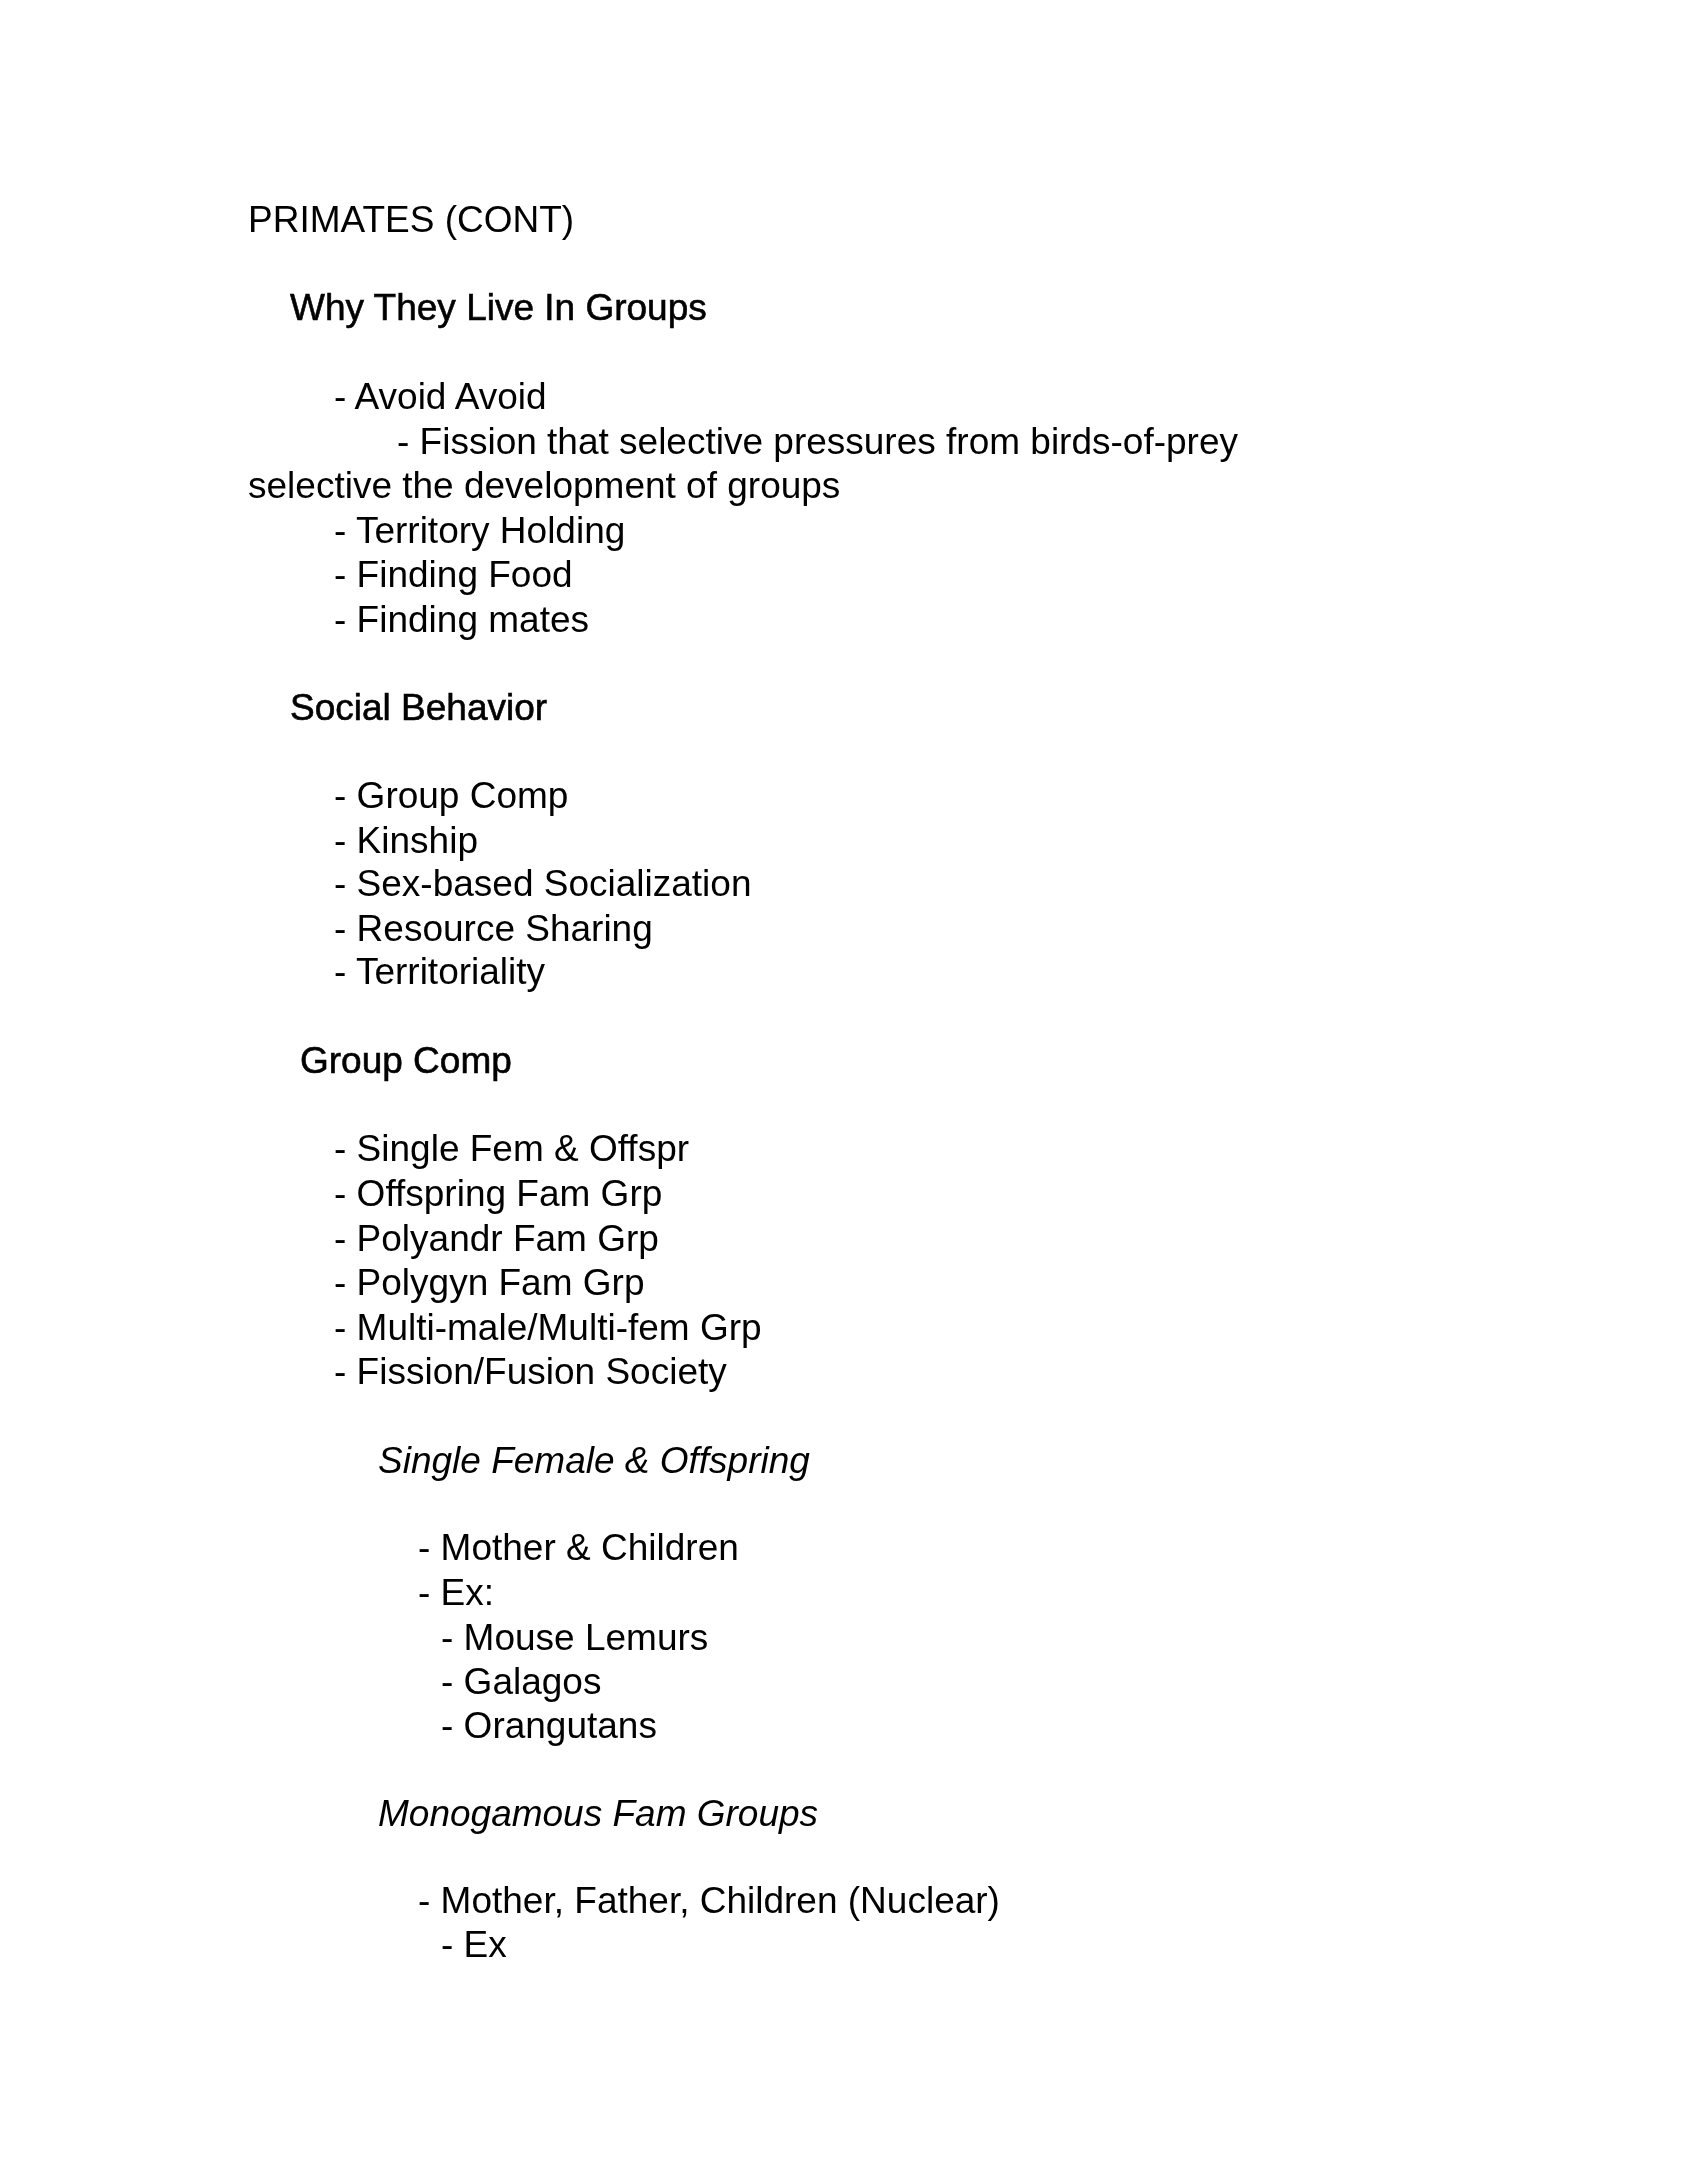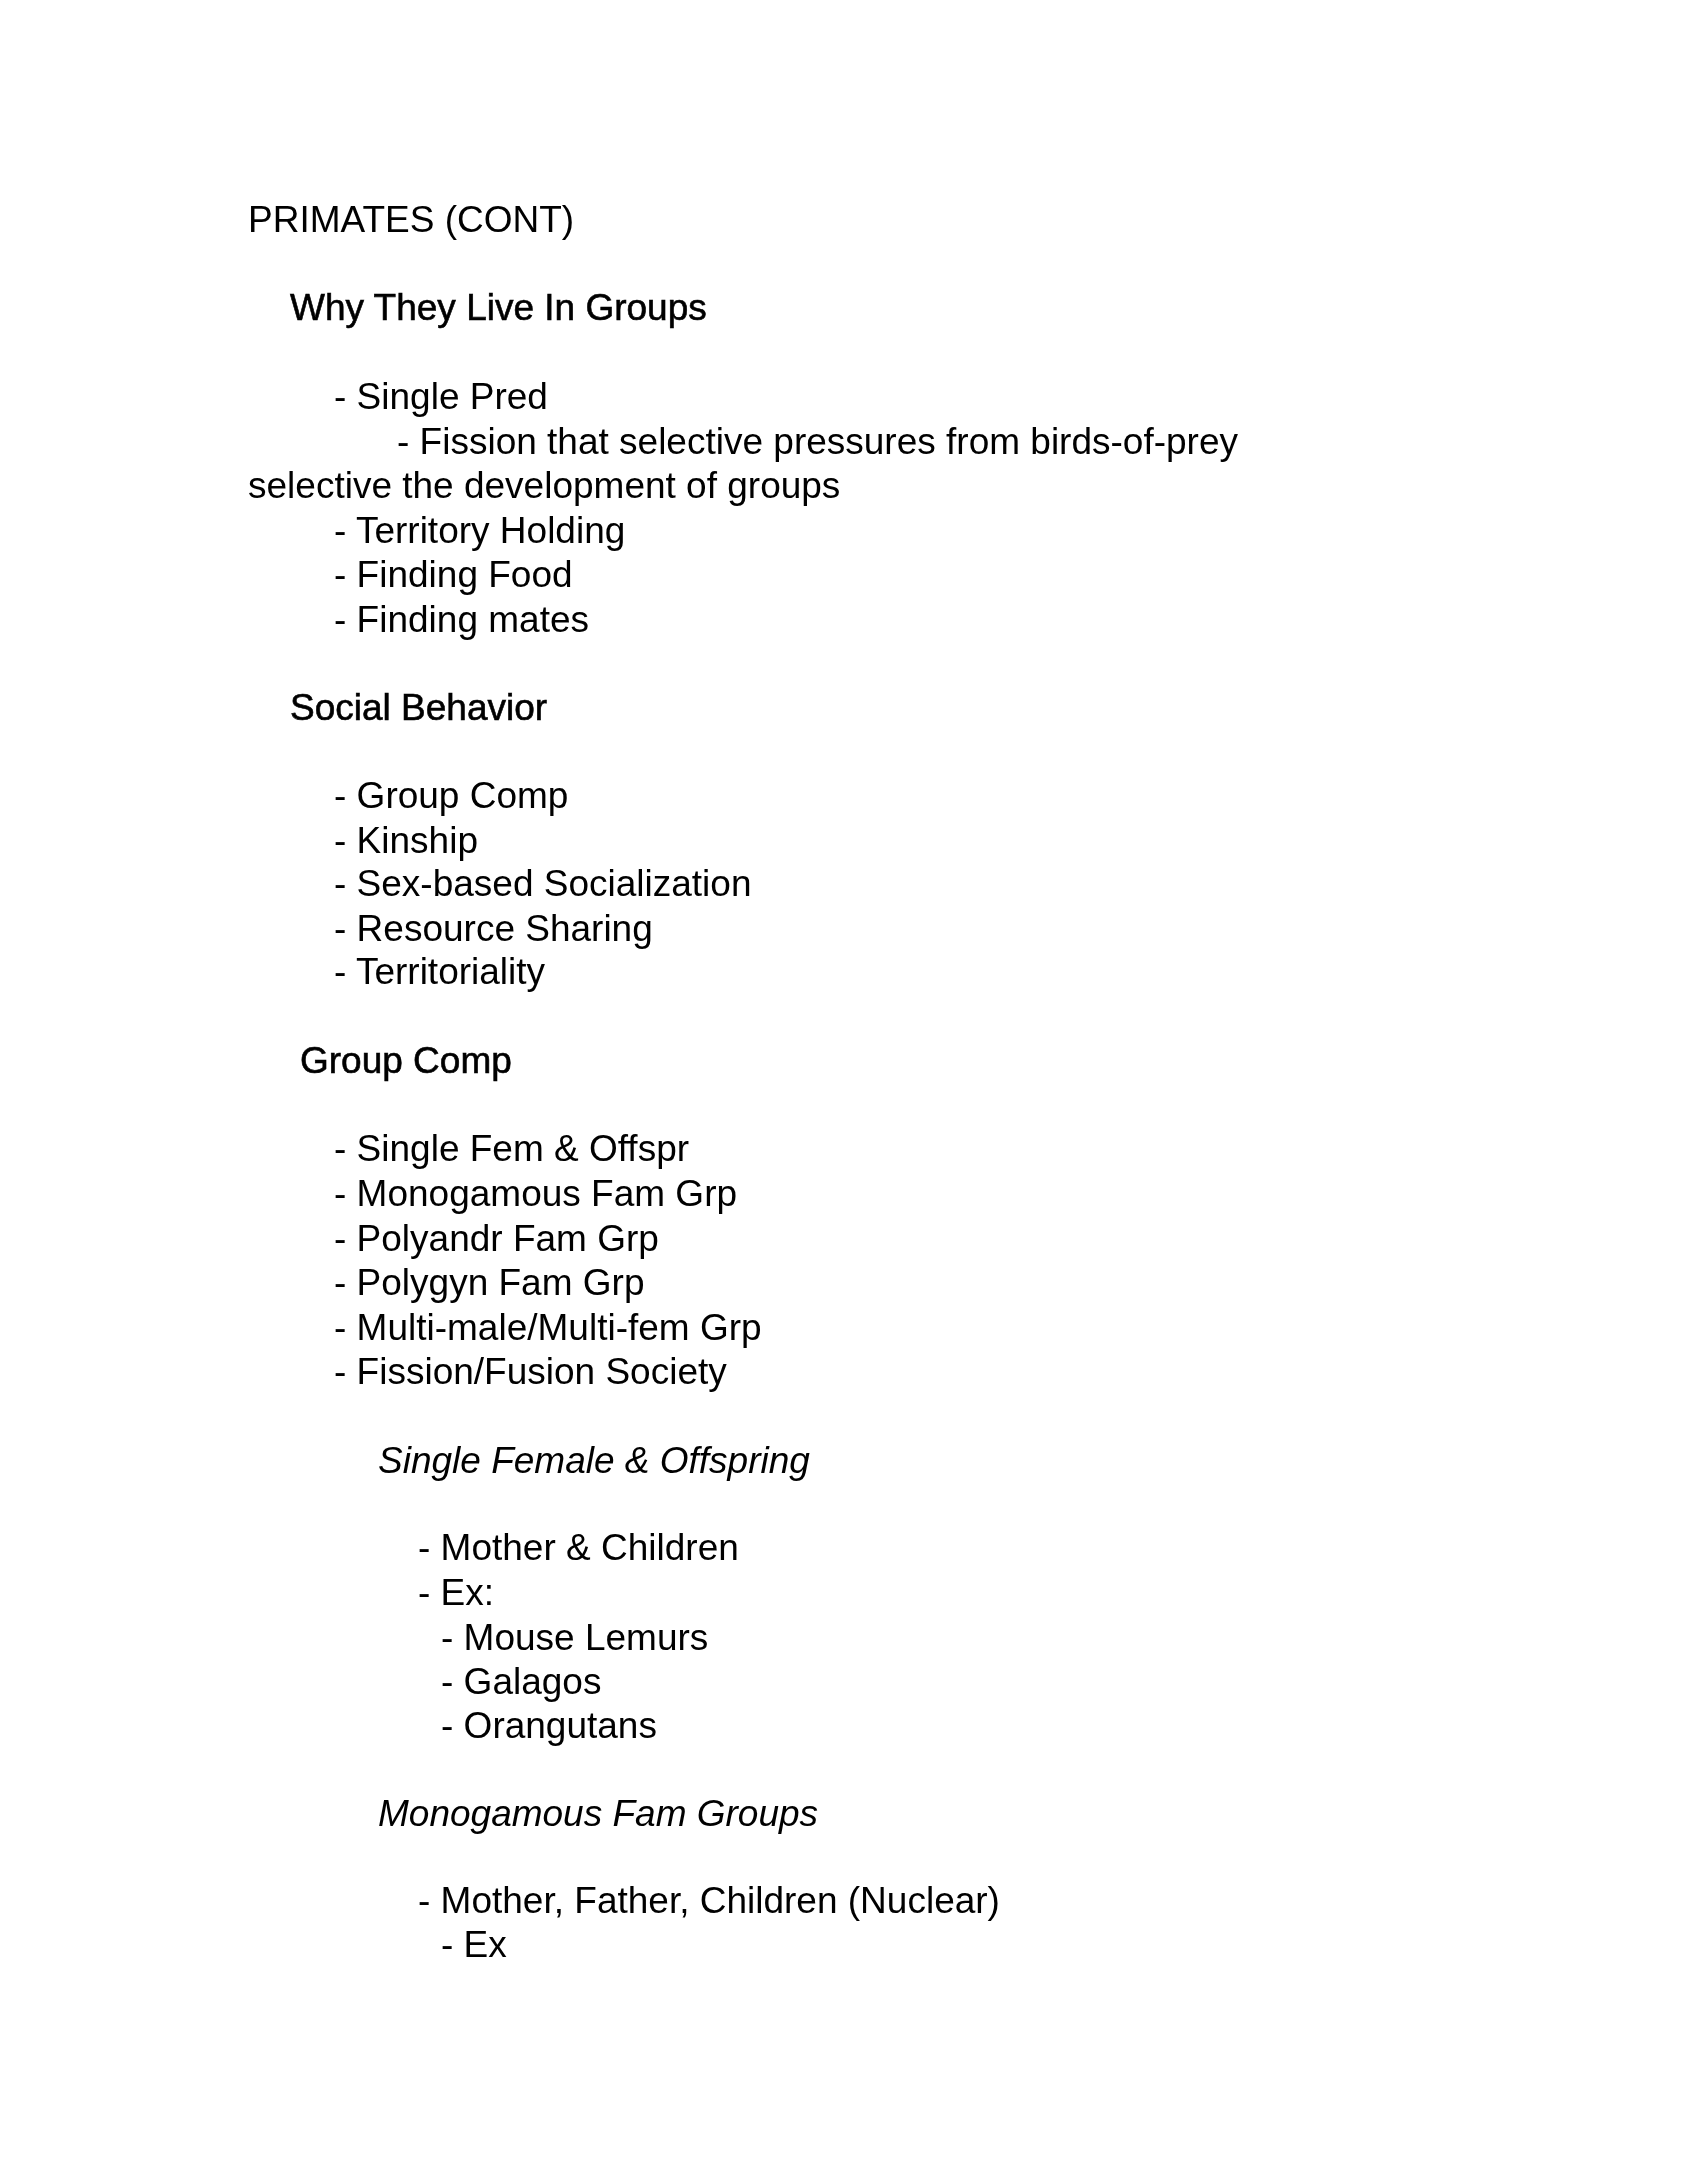--- a/index.html
+++ b/index.html
@@ -10,37 +10,37 @@
   .h { font-size:37px; -webkit-text-stroke:0.6px #000; }
   .it { font-style:italic; }
 </style>
 </head>
 <body>
 
 <div>
   <div class="ln title" style="left:248px; top:220px;">PRIMATES (CONT)</div>
 
   <div class="ln h" style="left:290px; top:308px;">Why They Live In Groups</div>
-  <div class="ln" style="left:334px; top:397px;">- Single Pred</div>
+  <div class="ln" style="left:334px; top:397px;">- Avoid Avoid</div>
   <div class="ln" style="left:397px; top:442px;">- Fission that selective pressures from birds-of-prey</div>
   <div class="ln" style="left:248px; top:486px;">selective the development of groups</div>
   <div class="ln" style="left:334px; top:531px;">- Territory Holding</div>
   <div class="ln" style="left:334px; top:575px;">- Finding Food</div>
   <div class="ln" style="left:334px; top:620px;text-align:center;">- Finding mates</div>
 
   <div class="ln h" style="left:290px; top:708px;">Social Behavior</div>
   <div class="ln" style="left:334px; top:796px;">- Group Comp</div>
   <div class="ln" style="left:334px; top:841px;">- Kinship</div>
   <div class="ln" style="left:334px; top:884px;">- Sex-based Socialization</div>
   <div class="ln" style="left:334px; top:929px;">- Resource Sharing</div>
   <div class="ln" style="left:334px; top:972px;">- Territoriality</div>
 
   <div class="ln h" style="left:300px; top:1061px;">Group Comp</div>
   <div class="ln" style="left:334px; top:1149px;">- Single Fem &amp; Offspr</div>
-  <div class="ln" style="left:334px; top:1194px;">- Monogamous Fam Grp</div>
+  <div class="ln" style="left:334px; top:1194px;">- Offspring Fam Grp</div>
   <div class="ln" style="left:334px; top:1239px;">- Polyandr Fam Grp</div>
   <div class="ln" style="left:334px; top:1283px;">- Polygyn Fam Grp</div>
   <div class="ln" style="left:334px; top:1328px;">- Multi-male/Multi-fem Grp</div>
   <div class="ln" style="left:334px; top:1372px;">- Fission/Fusion Society</div>
 
   <div class="ln it" style="left:378px; top:1461px;text-align:center;">Single Female &amp; Offspring</div>
   <div class="ln" style="left:418px; top:1548px;">- Mother &amp; Children</div>
   <div class="ln" style="left:418px; top:1593px;">- Ex:</div>
   <div class="ln" style="left:441px; top:1638px;">- Mouse Lemurs</div>
   <div class="ln" style="left:441px; top:1682px;">- Galagos</div>

